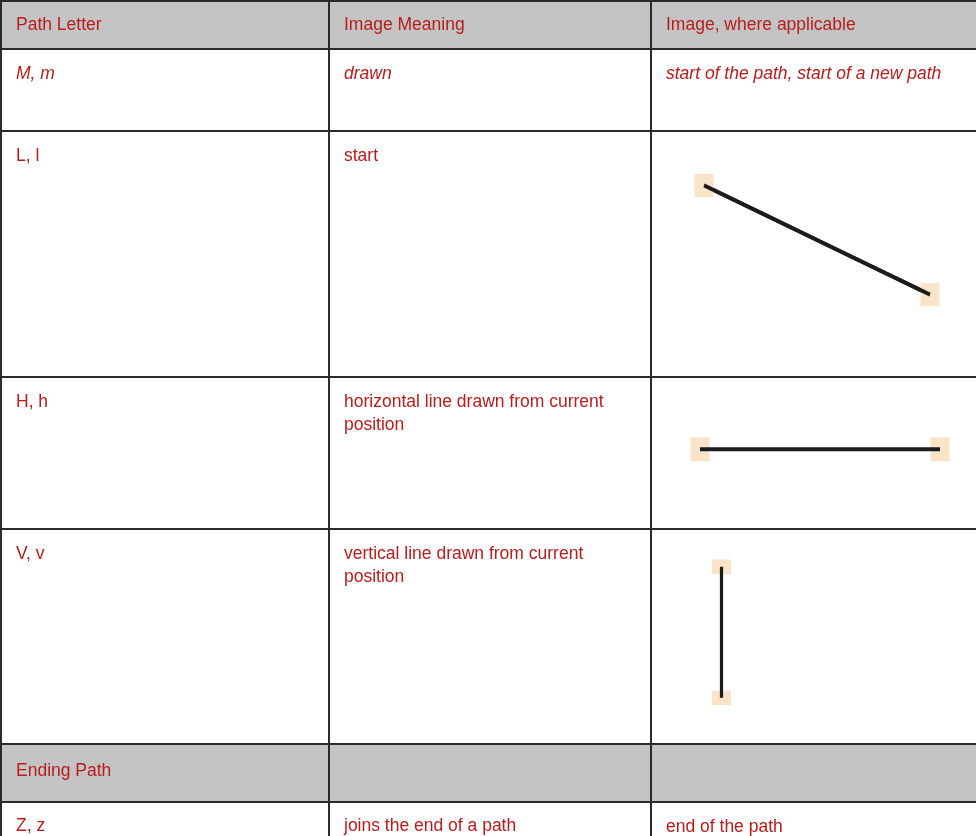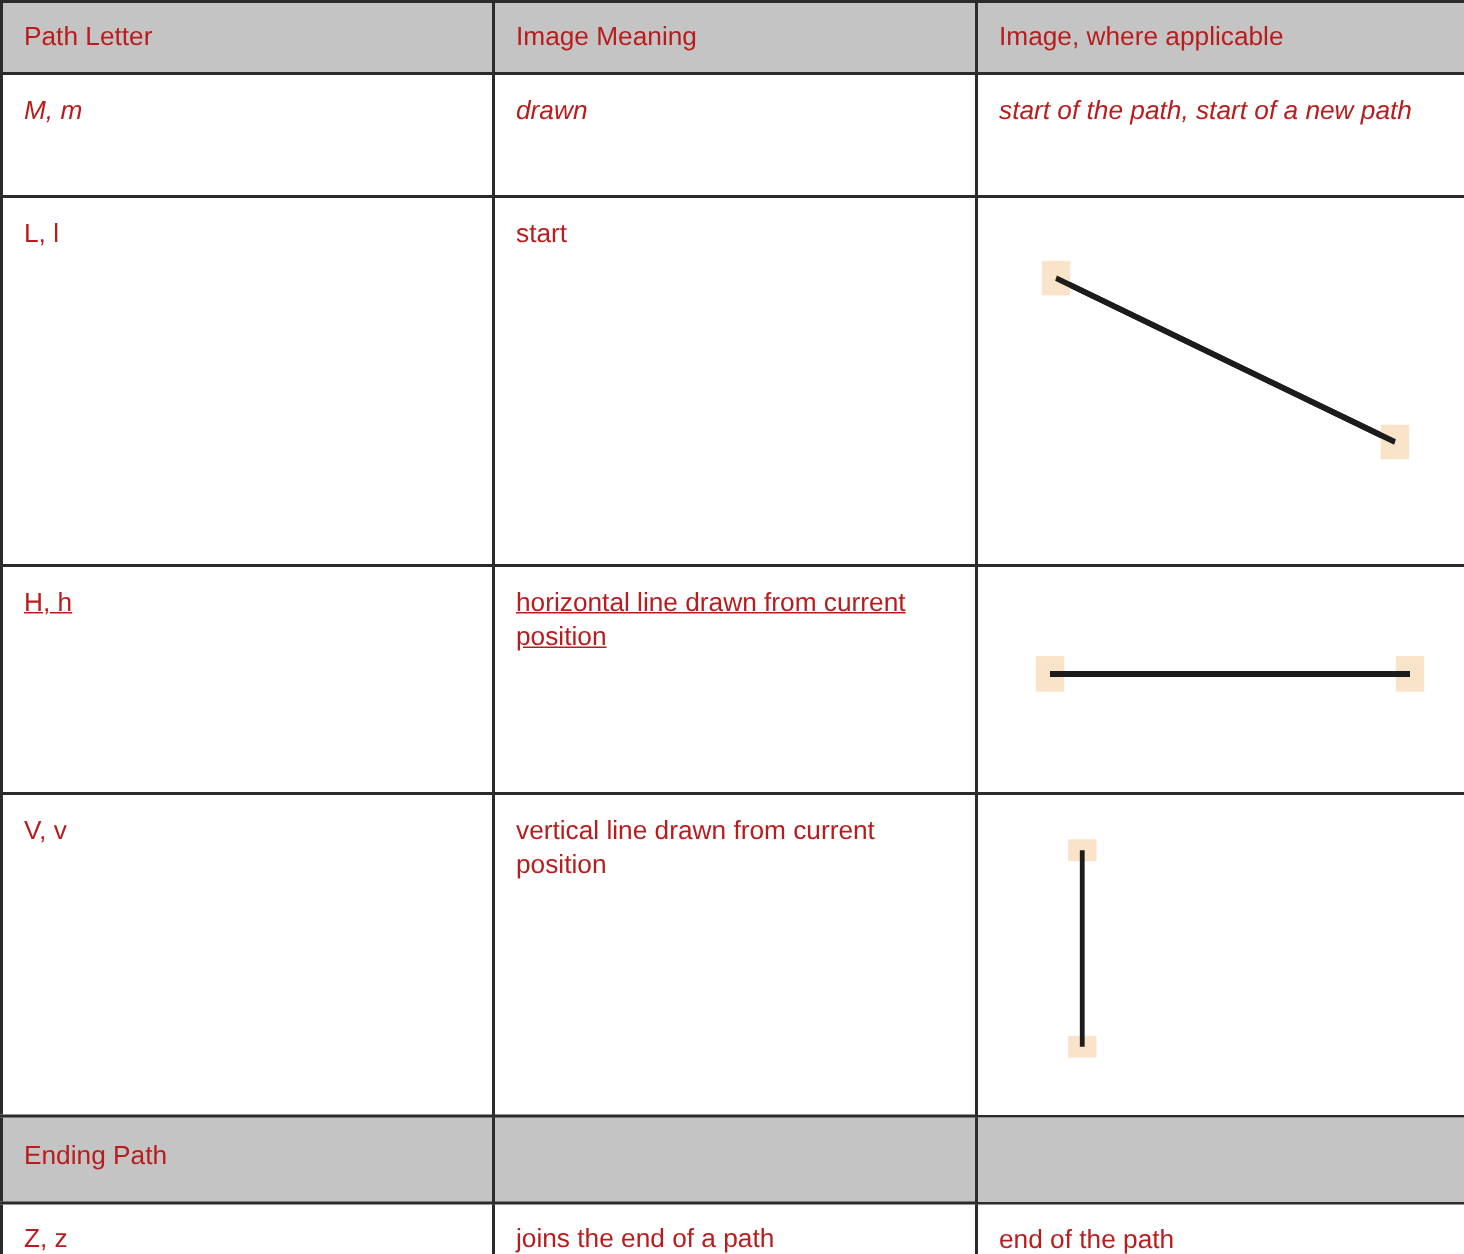--- a/index.html
+++ b/index.html
@@ -65,21 +65,21 @@
   }
 
   td.cell-letter   { }
   td.cell-meaning  { }
   td.cell-image    { padding: 0; position: relative; }
   td.cell-image.text-image { padding: 12px 14px 10px 14px; }
 
   
   tr.row-m  td { height: 82px; font-style: italic;  }
   tr.row-l  td { height: 246px; margin-top: 19px; }
-  tr.row-h  td { height: 152px; text-decoration: underline; }
+  tr.row-h  td { height: 152px; }
   tr.row-v  td { height: 215px; }
   tr.row-z  td { height: 46px; padding-top: 11px; padding-bottom: 11px; }
 
   .figure {
     display: block;
     width: 100%;
     height: 100%;
   }
 
   .figure-wrap {

